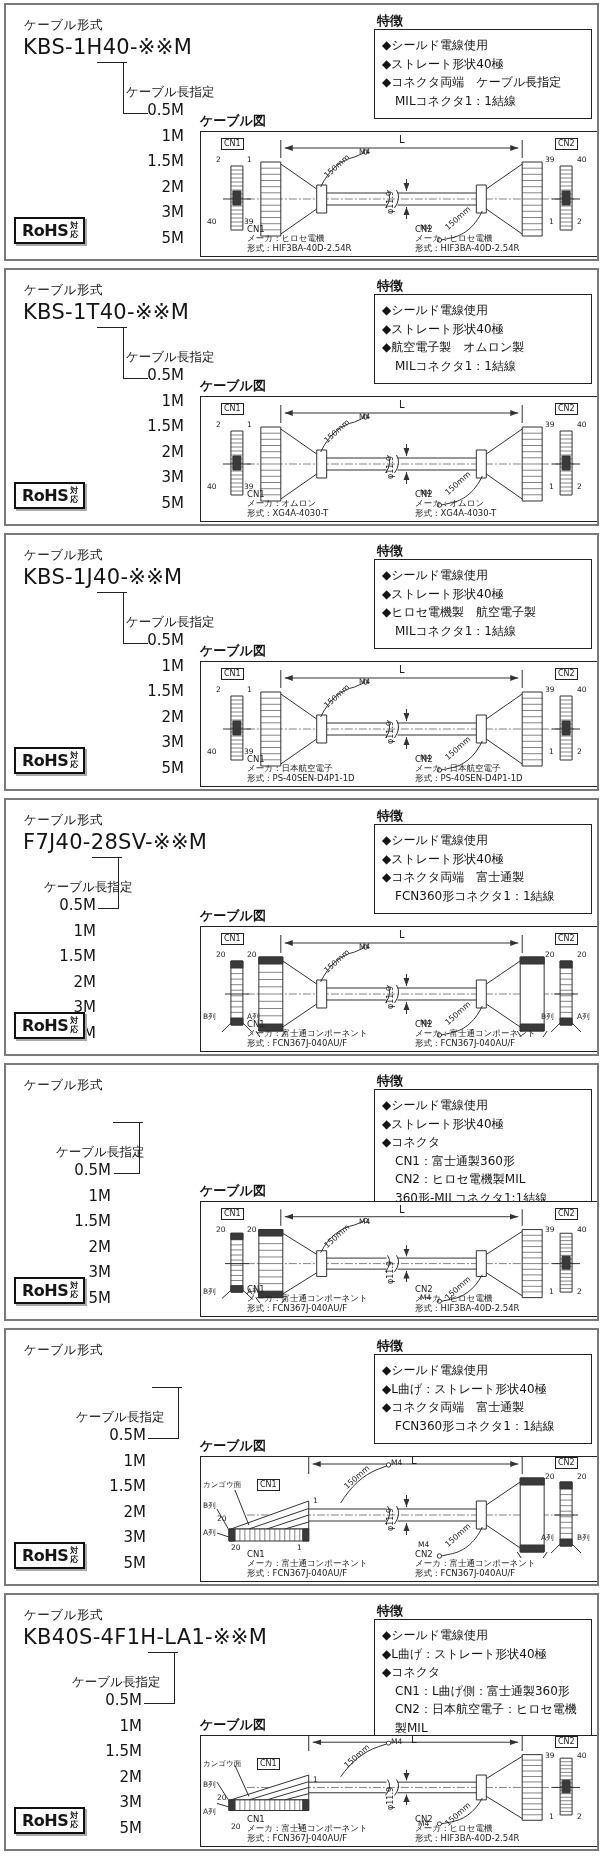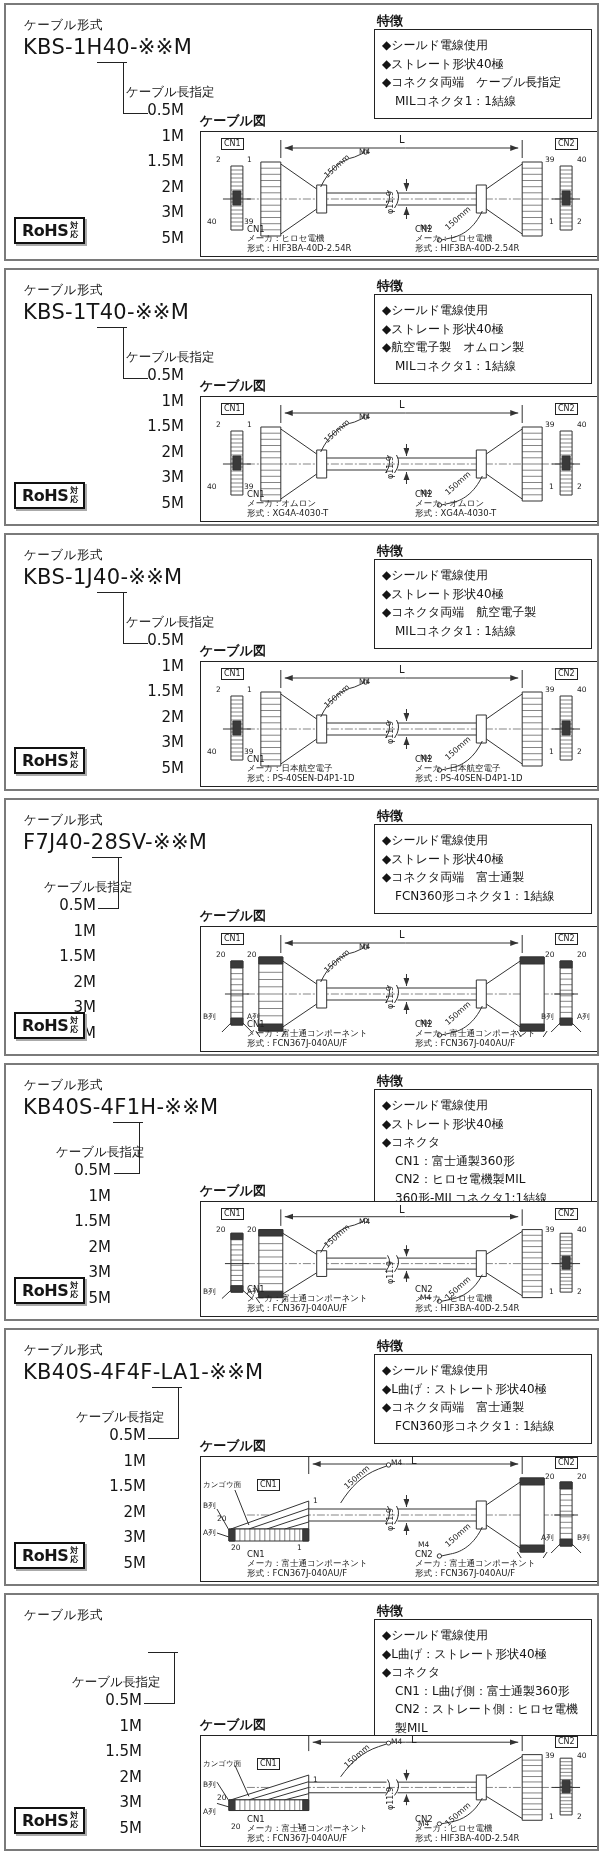--- a/index.html
+++ b/index.html
@@ -359,21 +359,21 @@
         <div class="len">1M</div>
         <div class="len">1.5M</div>
         <div class="len">2M</div>
         <div class="len">3M</div>
         <div class="len">5M</div>
       </div>
       <div class="feat-title">特徴</div>
       <div class="feat-box">
         <div class="feat">◆シールド電線使用</div>
         <div class="feat">◆ストレート形状40極</div>
-        <div class="feat">◆コネクタ両端　航空電子製</div>
+        <div class="feat">◆ヒロセ電機製　航空電子製</div>
         <div class="feat cont">MILコネクタ1：1結線</div>
       </div>
       <div class="fig-label" style="top:107px">ケーブル図</div>
       <div class="diagram" style="top:126px;height:126px">
         <svg viewBox="0 0 402 124" preserveAspectRatio="none">
           <defs>
             <marker id="ar2" markerWidth="9" markerHeight="7" refX="8" refY="3" orient="auto">
               <path d="M0,0L8,3L0,6Z"></path>
             </marker>
           </defs>
@@ -629,21 +629,20 @@
       <div class="rohs">
         <span class="rohs-main">RoHS</span>
         <span class="rohs-sub">
           <span>対</span>
           <span>応</span>
         </span>
       </div>
     </section>
     <section class="panel">
       <div class="form-label">ケーブル形式</div>
-      <div class="model">KB40S-4F1H-※※M</div>
       <div class="u-line" style="left:107px"></div>
       <div class="v-line" style="left:133px"></div>
       <div class="h-line" style="left:108px;width:25px"></div>
       <div class="len-spec" style="left:50px">ケーブル長指定</div>
       <div class="lengths" style="left:10px;width:95px">
         <div class="len">0.5M</div>
         <div class="len">1M</div>
         <div class="len">1.5M</div>
         <div class="len">2M</div>
         <div class="len">3M</div>
@@ -778,21 +777,20 @@
       <div class="rohs">
         <span class="rohs-main">RoHS</span>
         <span class="rohs-sub">
           <span>対</span>
           <span>応</span>
         </span>
       </div>
     </section>
     <section class="panel">
       <div class="form-label">ケーブル形式</div>
-      <div class="model">KB40S-4F4F-LA1-※※M</div>
       <div class="u-line" style="left:146px"></div>
       <div class="v-line" style="left:172px"></div>
       <div class="h-line" style="left:142px;width:30px"></div>
       <div class="len-spec" style="left:70px">ケーブル長指定</div>
       <div class="lengths" style="left:40px;width:100px">
         <div class="len">0.5M</div>
         <div class="len">1M</div>
         <div class="len">1.5M</div>
         <div class="len">2M</div>
         <div class="len">3M</div>
@@ -913,39 +911,40 @@
       <div class="rohs">
         <span class="rohs-main">RoHS</span>
         <span class="rohs-sub">
           <span>対</span>
           <span>応</span>
         </span>
       </div>
     </section>
     <section class="panel">
       <div class="form-label">ケーブル形式</div>
+      <div class="model">KB40S-4F1H-LA1-※※M</div>
       <div class="u-line" style="left:142px"></div>
       <div class="v-line" style="left:168px"></div>
       <div class="h-line" style="left:138px;width:30px"></div>
       <div class="len-spec" style="left:66px">ケーブル長指定</div>
       <div class="lengths" style="left:36px;width:100px">
         <div class="len">0.5M</div>
         <div class="len">1M</div>
         <div class="len">1.5M</div>
         <div class="len">2M</div>
         <div class="len">3M</div>
         <div class="len">5M</div>
       </div>
       <div class="feat-title">特徴</div>
       <div class="feat-box">
         <div class="feat">◆シールド電線使用</div>
         <div class="feat">◆L曲げ：ストレート形状40極</div>
         <div class="feat">◆コネクタ</div>
         <div class="feat cont">CN1：L曲げ側：富士通製360形</div>
-        <div class="feat cont">CN2：ストレート側：ヒロセ電機製MIL</div>
+        <div class="feat cont">CN2：日本航空電子：ヒロセ電機製MIL</div>
         <div class="feat cont">360形-MILコネクタ1:1結線</div>
       </div>
       <div class="fig-label" style="top:121px">ケーブル図</div>
       <div class="diagram" style="top:140px;height:112px">
         <svg viewBox="0 0 402 124" preserveAspectRatio="none">
           <defs>
             <marker id="ar6" markerWidth="9" markerHeight="7" refX="8" refY="3" orient="auto">
               <path d="M0,0L8,3L0,6Z"></path>
             </marker>
           </defs>

